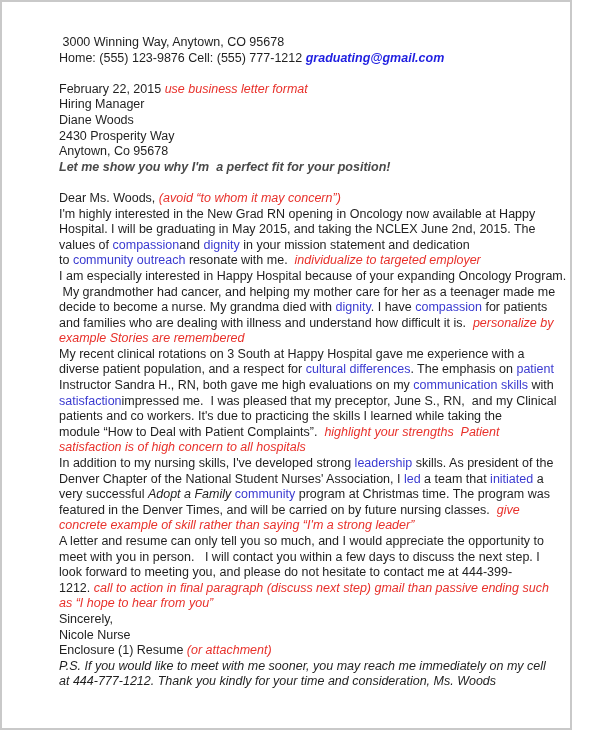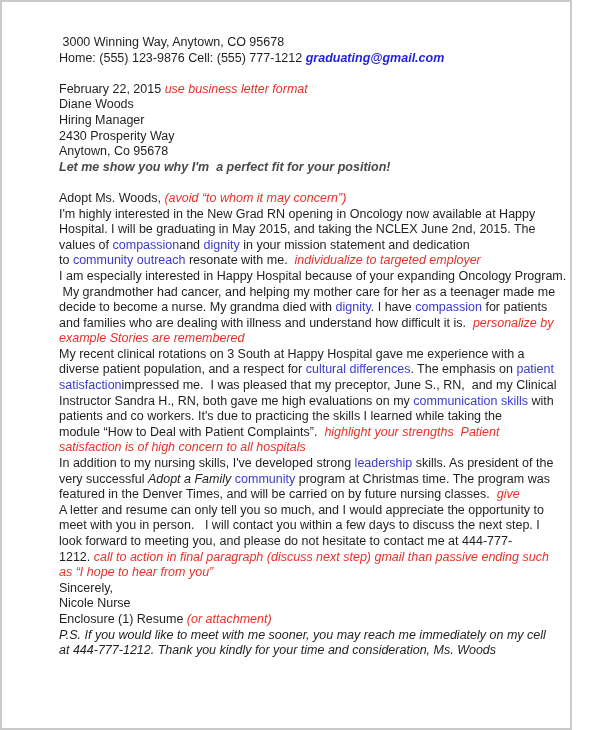--- a/index.html
+++ b/index.html
@@ -36,49 +36,51 @@
 </style>
 </head>
 <body>
 
 <div class="page">
   <div class="letter">
       <div class="line"><span class="run-n"> 3000 Winning Way, Anytown, CO 95678</span></div>
       <div class="line"><span class="run-n">Home: (555) 123-9876 Cell: (555) 777-1212 </span><span class="run-e">graduating@gmail.com</span></div>
       <div class="line">&nbsp;</div>
       <div class="line"><span class="run-n">February 22, 2015 </span><span class="run-r">use business letter format</span></div>
+      <div class="line"><span class="run-n">Hiring Manager</span></div>
       <div class="line"><span class="run-n">Diane Woods</span></div>
-      <div class="line"><span class="run-n">Hiring Manager</span></div>
       <div class="line"><span class="run-n">2430 Prosperity Way</span></div>
       <div class="line"><span class="run-n">Anytown, Co 95678</span></div>
       <div class="line"><span class="run-bi">Let me show you why I'm  a perfect fit for your position!</span></div>
       <div class="line">&nbsp;</div>
-      <div class="line"><span class="run-n">Adopt Ms. Woods, </span><span class="run-r">(avoid “to whom it may concern”)</span></div>
+      <div class="line"><span class="run-n">Dear Ms. Woods, </span><span class="run-r">(avoid “to whom it may concern”)</span></div>
       <div class="line"><span class="run-n">I'm highly interested in the New Grad RN opening in Oncology now available at Happy</span></div>
       <div class="line"><span class="run-n">Hospital. I will be graduating in May 2015, and taking the NCLEX June 2nd, 2015. The</span></div>
       <div class="line"><span class="run-n">values of </span><span class="run-b">compassion</span><span class="run-n">and </span><span class="run-b">dignity</span><span class="run-n"> in your mission statement and dedication</span></div>
       <div class="line"><span class="run-n">to </span><span class="run-b">community outreach</span><span class="run-n"> resonate with me.  </span><span class="run-r">individualize to targeted employer</span></div>
       <div class="line"><span class="run-n">I am especially interested in Happy Hospital because of your expanding Oncology Program.</span></div>
       <div class="line"><span class="run-n"> My grandmother had cancer, and helping my mother care for her as a teenager made me</span></div>
       <div class="line"><span class="run-n">decide to become a nurse. My grandma died with </span><span class="run-b">dignity</span><span class="run-n">. I have </span><span class="run-b">compassion</span><span class="run-n"> for patients</span></div>
       <div class="line"><span class="run-n">and families who are dealing with illness and understand how difficult it is.  </span><span class="run-r">personalize by</span></div>
       <div class="line"><span class="run-r">example Stories are remembered</span></div>
       <div class="line"><span class="run-n">My recent clinical rotations on 3 South at Happy Hospital gave me experience with a</span></div>
       <div class="line"><span class="run-n">diverse patient population, and a respect for </span><span class="run-b">cultural differences</span><span class="run-n">. The emphasis on </span><span class="run-b">patient</span></div>
+      <div class="line"><span class="run-n">Instructor Sandra H., RN, both gave me high evaluations on my </span><span class="run-b">communication skills</span><span class="run-n"> with</span></div>
       <div class="line"><span class="run-b">satisfaction</span><span class="run-n">impressed me.  I was pleased that my preceptor, June S., RN,  and my Clinical</span></div>
-      <div class="line"><span class="run-n">Instructor Sandra H., RN, both gave me high evaluations on my </span><span class="run-b">communication skills</span><span class="run-n"> with</span></div>
       <div class="line"><span class="run-n">patients and co workers. It's due to practicing the skills I learned while taking the</span></div>
       <div class="line"><span class="run-n">module “How to Deal with Patient Complaints”.  </span><span class="run-r">highlight your strengths  Patient</span></div>
       <div class="line"><span class="run-r">satisfaction is of high concern to all hospitals</span></div>
       <div class="line"><span class="run-n">In addition to my nursing skills, I've developed strong </span><span class="run-b">leadership</span><span class="run-n"> skills. As president of the</span></div>
+      <div class="line"><span class="run-n">Denver Chapter of the National Student Nurses' Association, I </span><span class="run-b">led</span><span class="run-n"> a team that </span><span class="run-b">initiated</span><span class="run-n"> a</span></div>
       <div class="line"><span class="run-n">very successful </span><span class="run-i">Adopt a Family</span><span class="run-n"> </span><span class="run-b">community</span><span class="run-n"> program at Christmas time. The program was</span></div>
       <div class="line"><span class="run-n">featured in the Denver Times, and will be carried on by future nursing classes.  </span><span class="run-r">give</span></div>
+      <div class="line"><span class="run-r">concrete example of skill rather than saying “I'm a strong leader”</span></div>
       <div class="line"><span class="run-n">A letter and resume can only tell you so much, and I would appreciate the opportunity to</span></div>
       <div class="line"><span class="run-n">meet with you in person.   I will contact you within a few days to discuss the next step. I</span></div>
-      <div class="line"><span class="run-n">look forward to meeting you, and please do not hesitate to contact me at 444-777-</span></div>
+      <div class="line"><span class="run-n">look forward to meeting you, and please do not hesitate to contact me at 444-399-</span></div>
       <div class="line"><span class="run-n">1212. </span><span class="run-r">call to action in final paragraph (discuss next step) gmail than passive ending such</span></div>
       <div class="line"><span class="run-r">as “I hope to hear from you”</span></div>
       <div class="line"><span class="run-n">Sincerely,</span></div>
       <div class="line"><span class="run-n">Nicole Nurse</span></div>
       <div class="line"><span class="run-n">Enclosure (1) Resume </span><span class="run-r">(or attachment)</span></div>
       <div class="line"><span class="run-i">P.S. If you would like to meet with me sooner, you may reach me immediately on my cell</span></div>
       <div class="line"><span class="run-i">at 444-777-1212. Thank you kindly for your time and consideration, Ms. Woods</span></div>
     </div>
 </div>
 

